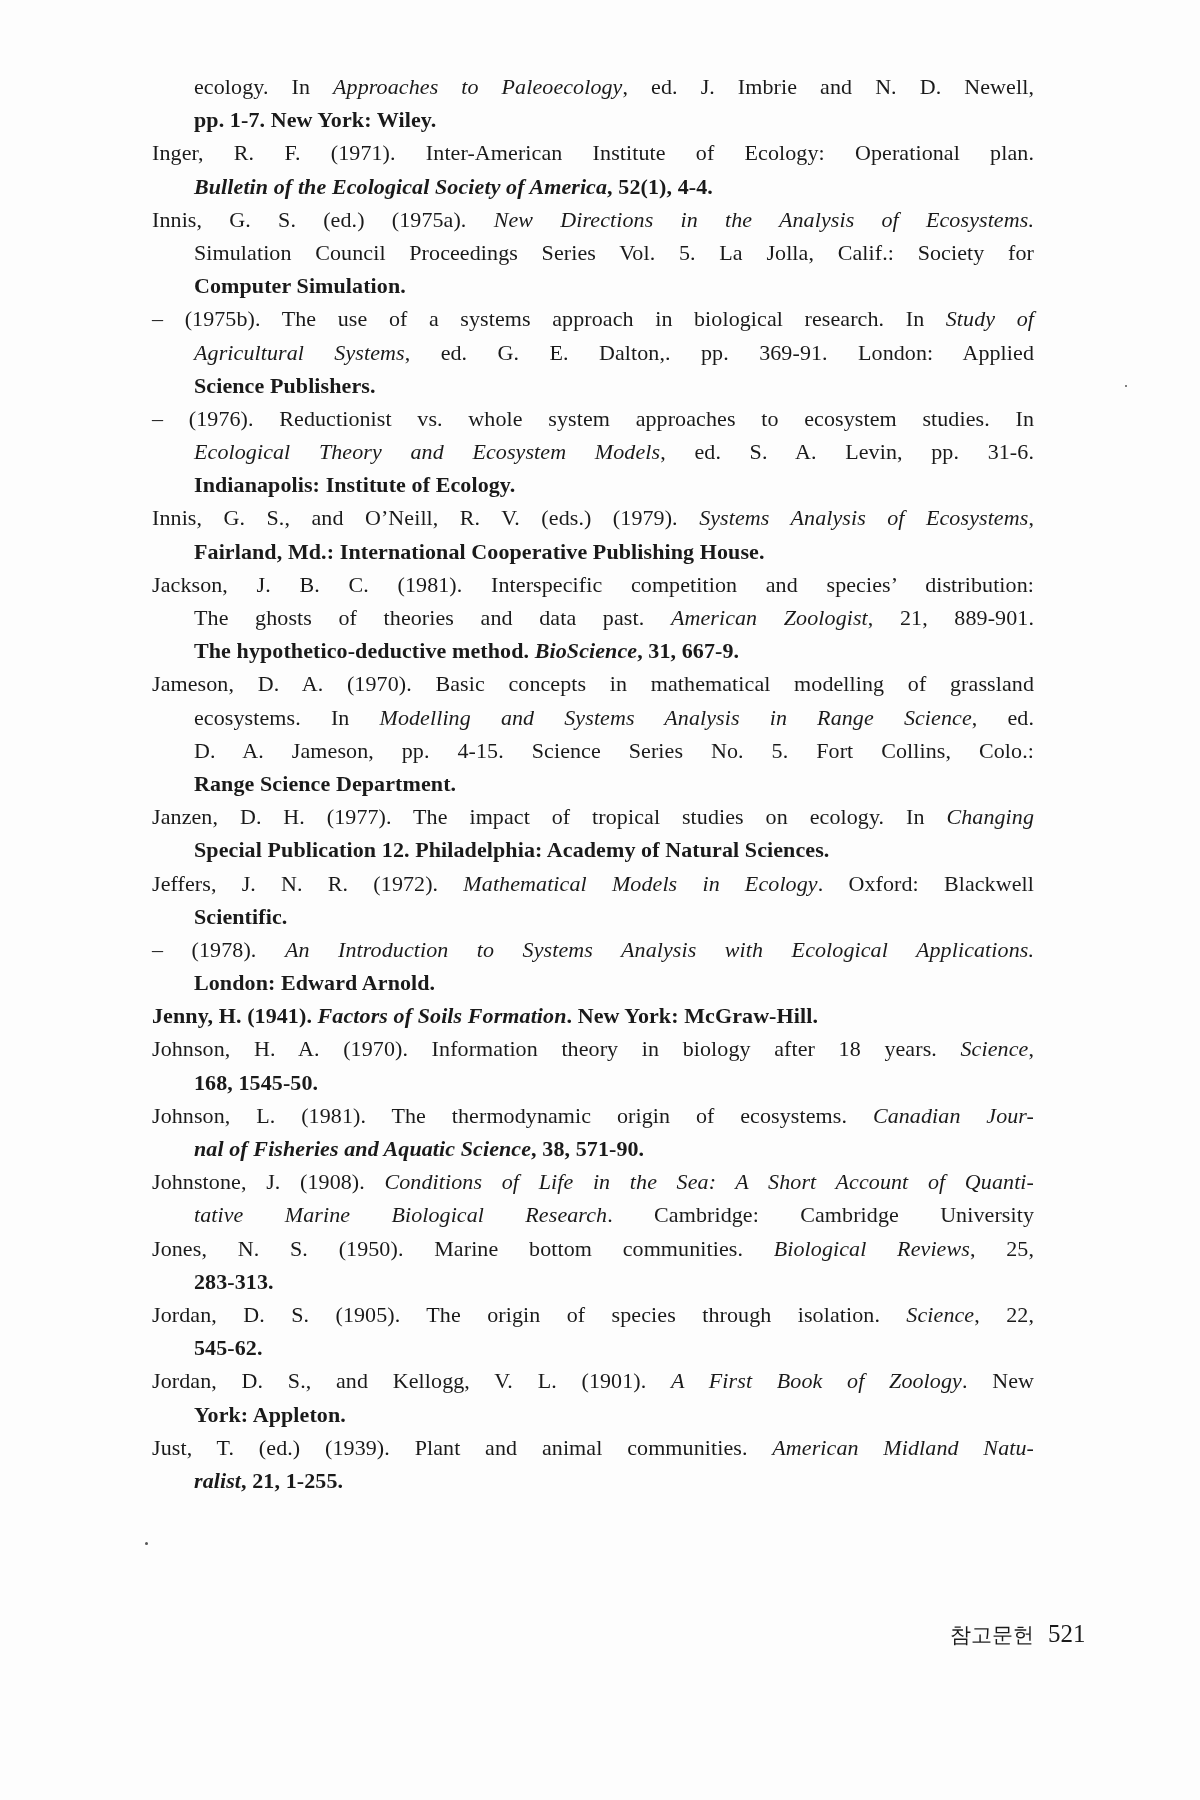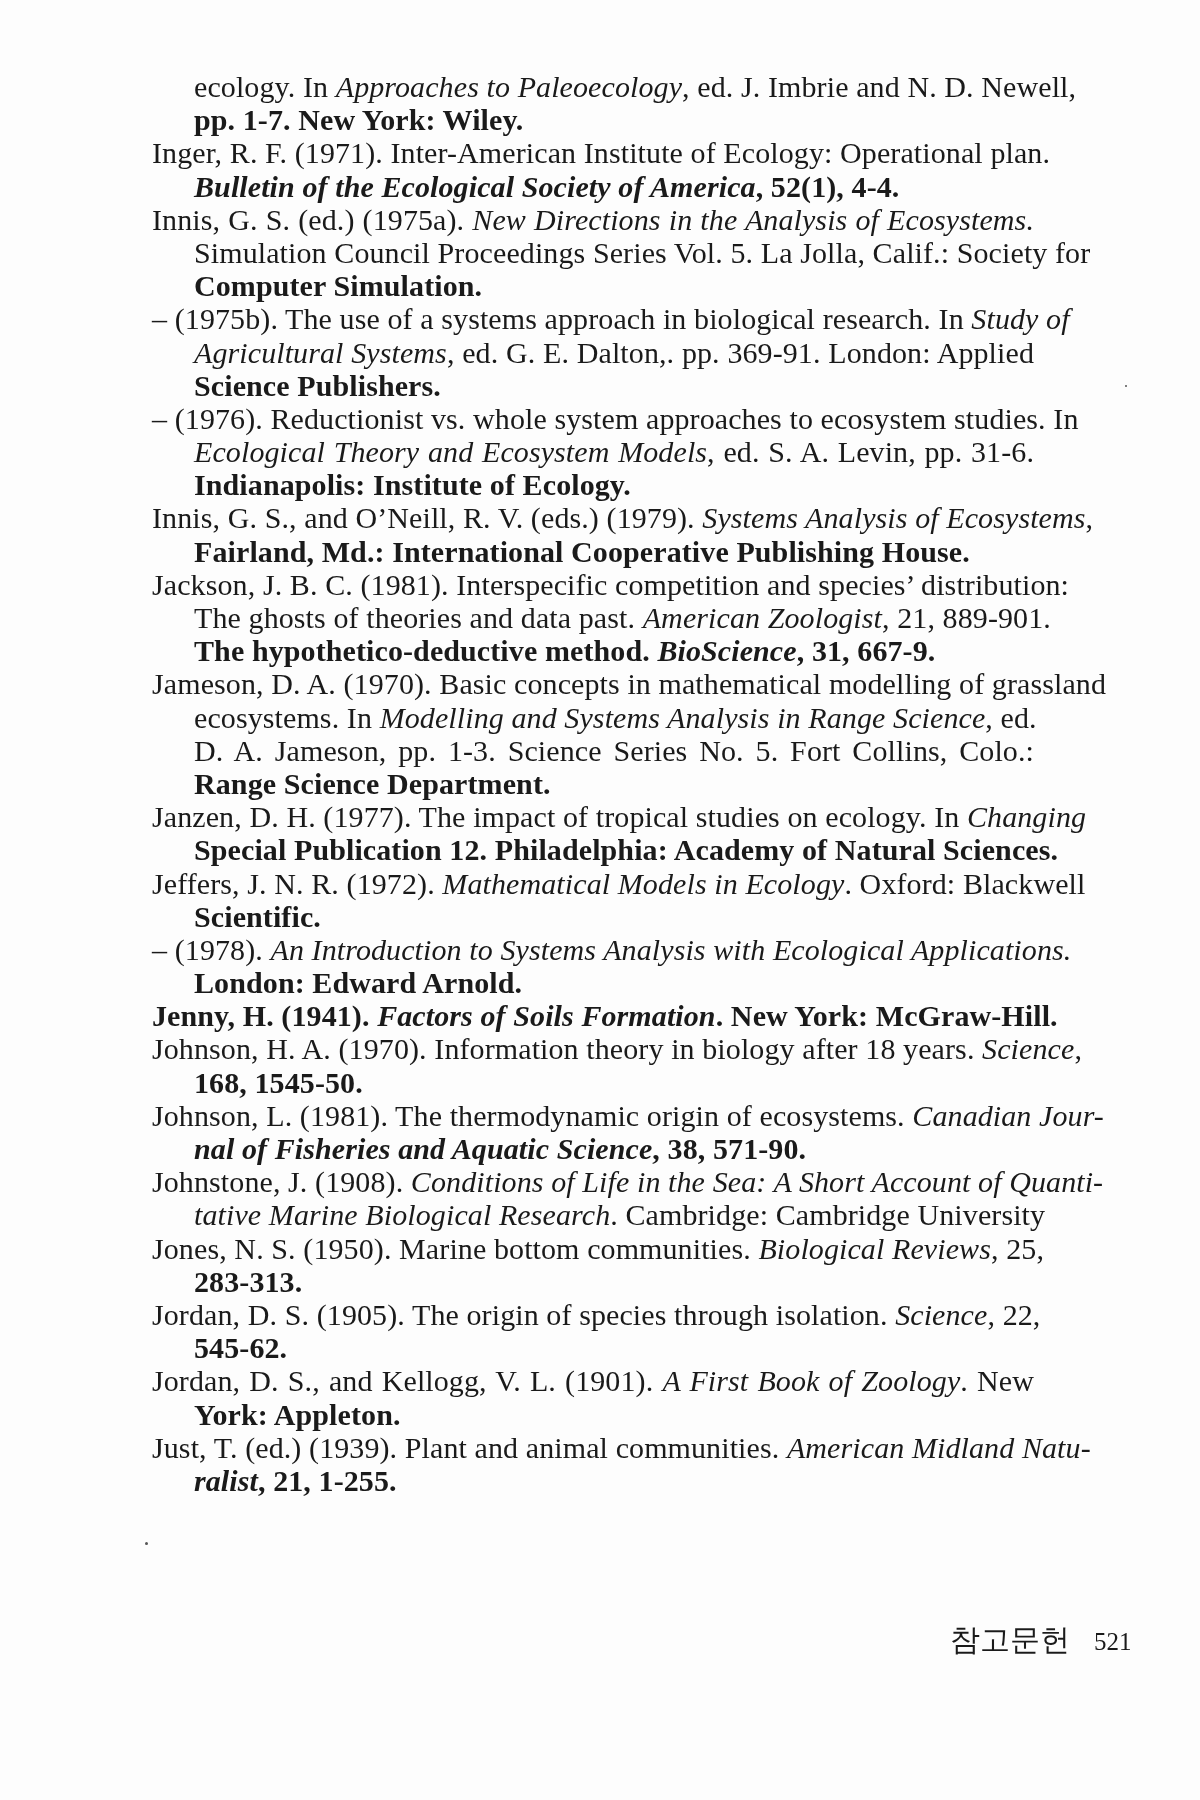--- a/index.html
+++ b/index.html
@@ -2,28 +2,28 @@
 <html><head>
 <meta charset="utf-8">
 <style>
   html, body { margin: 0; padding: 0; }
   body {
     width: 1200px; height: 1800px; background: #fdfdfd; position: relative; overflow: hidden;
     font-family: "Liberation Serif", "DejaVu Serif", serif; color: #1a1a1a;
   }
   .page { position: absolute; left: 152px; top: 70px; width: 882px; }
   .line {
-    font-size: 30px; line-height: 33.2px; height: 33.2px; white-space: nowrap;
+    font-size: 22px; line-height: 33.2px; height: 33.2px; white-space: nowrap;
     text-align: justify; text-align-last: justify; letter-spacing: 0.1px;
   }
   .line.last { text-align-last: left; font-weight: bold; }
   .line.indent { padding-left: 42px; }
   .line i { font-style: italic; }
   .footer { position: absolute; left: 950px; top: 1620px; font-size: 25px; white-space: nowrap; }
-  .footer .kr { font-family: Liberation Mono, monospace; font-size: 30px; margin-right: 24px; }
+  .footer .kr { font-family: Liberation Mono, monospace; font-size: 21px; margin-right: 14px; }
   .speck { position: absolute; width: 3px; height: 3px; border-radius: 50%; background: #555; }
 </style>
 </head>
 <body>
 
 <div class="page" id="page">
     <div class="line indent"><span>ecology. In </span><i>Approaches to Paleoecology</i><span>, ed. J. Imbrie and N. D. Newell,</span></div>
     <div class="line indent last"><span>pp. 1-7. New York: Wiley.</span></div>
     <div class="line"><span>Inger, R. F. (1971). Inter-American Institute of Ecology: Operational plan.</span></div>
     <div class="line indent last"><i>Bulletin of the Ecological Society of America</i><span>, 52(1), 4-4.</span></div>
@@ -36,21 +36,21 @@
     <div class="line"><span>– (1976). Reductionist vs. whole system approaches to ecosystem studies. In</span></div>
     <div class="line indent"><i>Ecological Theory and Ecosystem Models</i><span>, ed. S. A. Levin, pp. 31-6.</span></div>
     <div class="line indent last"><span>Indianapolis: Institute of Ecology.</span></div>
     <div class="line"><span>Innis, G. S., and O’Neill, R. V. (eds.) (1979). </span><i>Systems Analysis of Ecosystems</i><span>,</span></div>
     <div class="line indent last"><span>Fairland, Md.: International Cooperative Publishing House.</span></div>
     <div class="line"><span>Jackson, J. B. C. (1981). Interspecific competition and species’ distribution:</span></div>
     <div class="line indent"><span>The ghosts of theories and data past. </span><i>American Zoologist</i><span>, 21, 889-901.</span></div>
     <div class="line indent last"><span>The hypothetico-deductive method. </span><i>BioScience</i><span>, 31, 667-9.</span></div>
     <div class="line"><span>Jameson, D. A. (1970). Basic concepts in mathematical modelling of grassland</span></div>
     <div class="line indent"><span>ecosystems. In </span><i>Modelling and Systems Analysis in Range Science</i><span>, ed.</span></div>
-    <div class="line indent"><span>D. A. Jameson, pp. 1-3. Science Series No. 5. Fort Collins, Colo.:</span></div>
+    <div class="line indent"><span>D. A. Jameson, pp. 4-15. Science Series No. 5. Fort Collins, Colo.:</span></div>
     <div class="line indent last"><span>Range Science Department.</span></div>
     <div class="line"><span>Janzen, D. H. (1977). The impact of tropical studies on ecology. In </span><i>Changing</i></div>
     <div class="line indent last"><span>Special Publication 12. Philadelphia: Academy of Natural Sciences.</span></div>
     <div class="line"><span>Jeffers, J. N. R. (1972). </span><i>Mathematical Models in Ecology</i><span>. Oxford: Blackwell</span></div>
     <div class="line indent last"><span>Scientific.</span></div>
     <div class="line"><span>– (1978). </span><i>An Introduction to Systems Analysis with Ecological Applications.</i></div>
     <div class="line indent last"><span>London: Edward Arnold.</span></div>
     <div class="line last"><span>Jenny, H. (1941). </span><i>Factors of Soils Formation</i><span>. New York: McGraw-Hill.</span></div>
     <div class="line"><span>Johnson, H. A. (1970). Information theory in biology after 18 years. </span><i>Science</i><span>,</span></div>
     <div class="line indent last"><span>168, 1545-50.</span></div>

